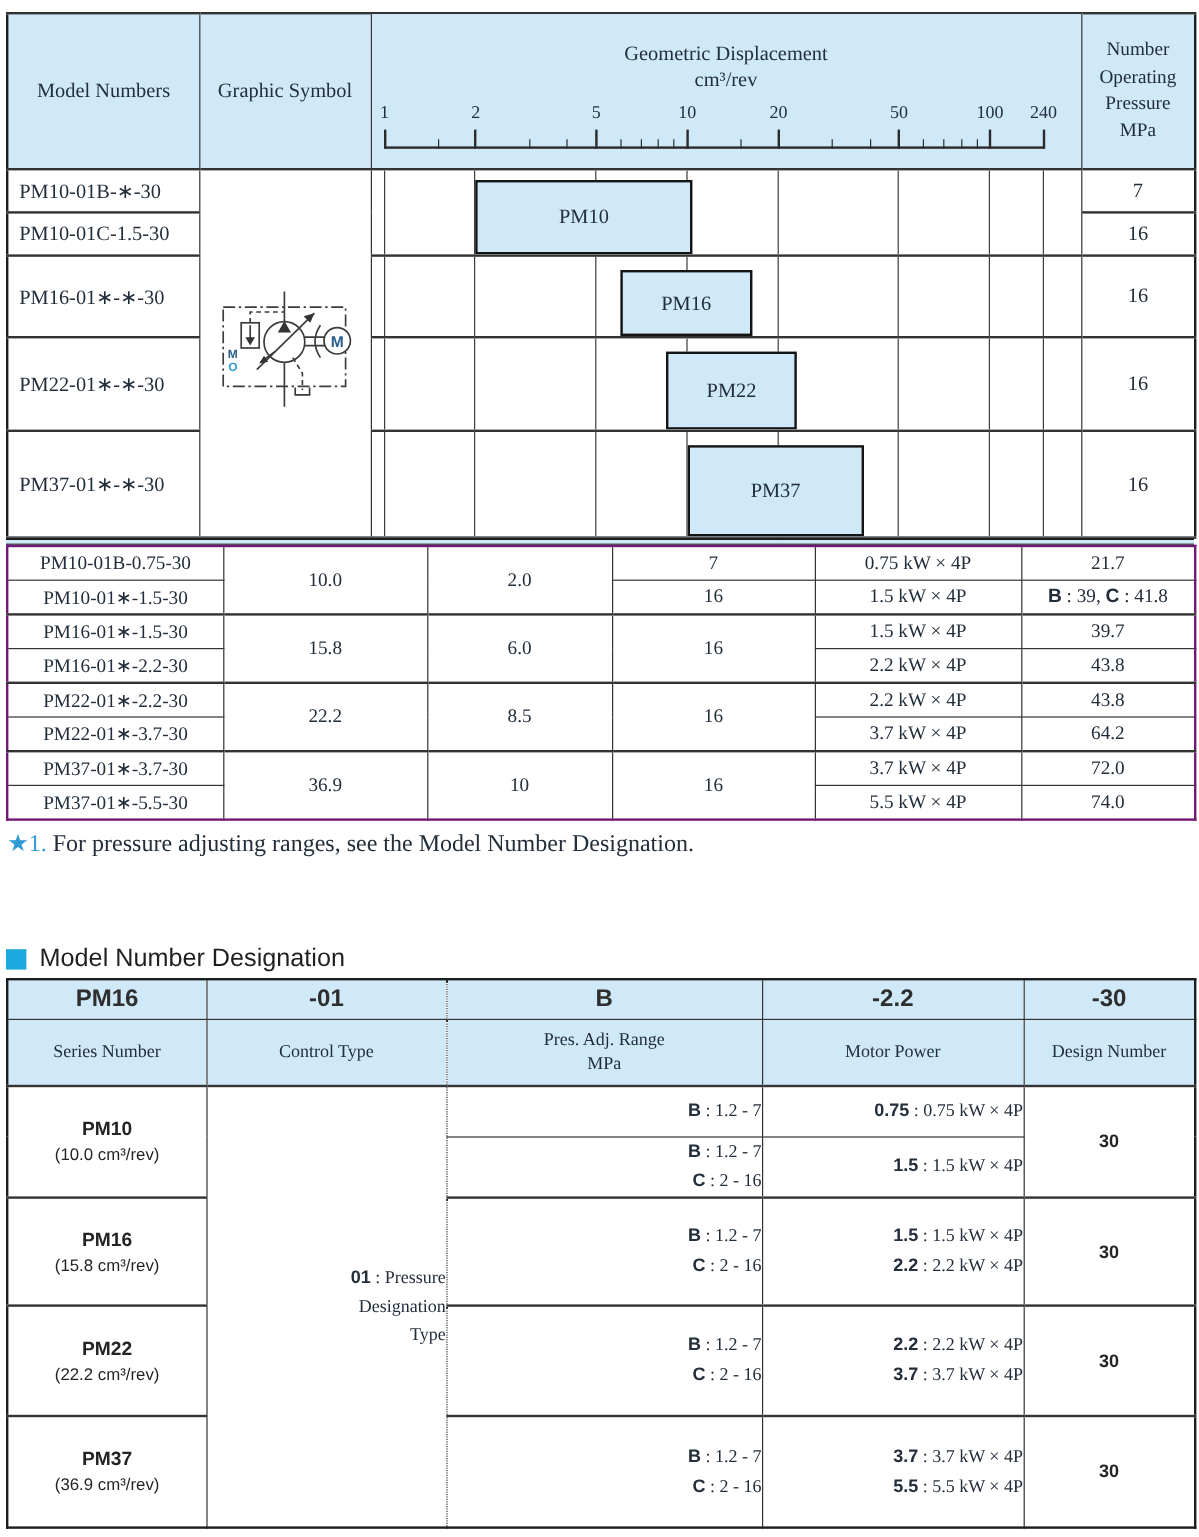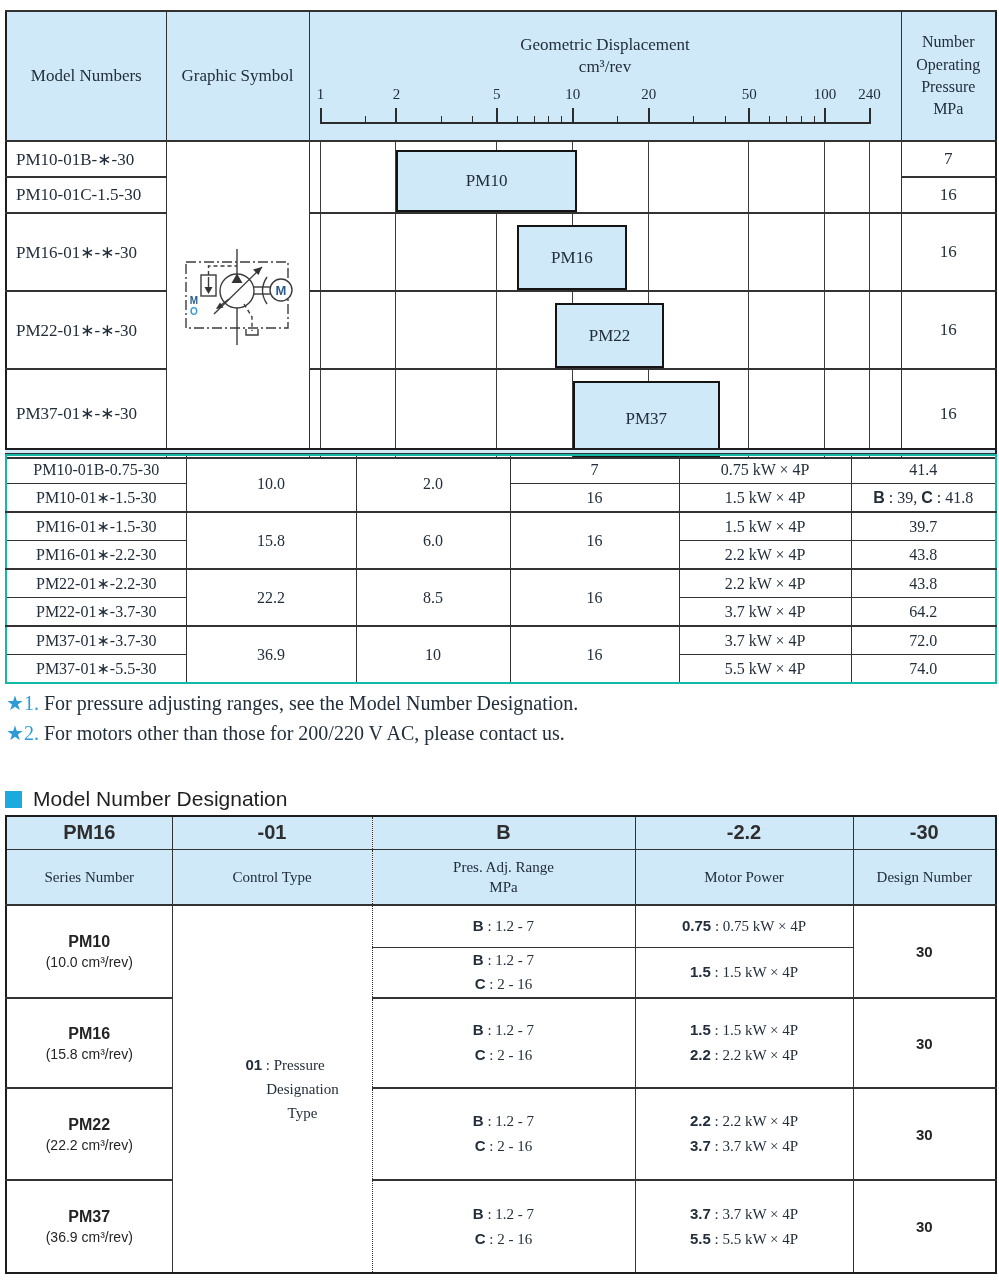--- a/index.html
+++ b/index.html
@@ -25,21 +25,21 @@
   .chart-title{position:absolute;left:0;right:0;top:22px;text-align:center;font-size:17px;line-height:1.3;}
   .tick-label{position:absolute;top:74px;width:44px;margin-left:-22px;text-align:center;font-size:15px;}
   .tick-major{position:absolute;top:96px;height:16px;width:2px;margin-left:-1px;background:#2c2c2c;}
   .tick-minor{position:absolute;top:104px;height:8px;width:1px;background:#2c2c2c;}
   .ruler-line{position:absolute;top:110px;height:2px;background:#2c2c2c;}
   .pres-head div{font-size:16px;line-height:1.4;text-align:center;}
 
   
   #mid-strip{left:5px;top:448px;width:990px;height:3px;background:#cfe9f8;
              border-top:2px solid #1d1d1d;border-bottom:1px solid #333;}
-  #mid-table{left:5px;top:454px;width:990px;position:absolute;border:2px solid #14b8a6;}
+  #mid-table{left:5px;top:454px;width:990px;position:absolute;border:2px solid #701a75;}
   #mid-table td{border:1px solid #333;font-size:16px;text-align:center;height:27px;}
   #mid-table tr.g td{border-top-width:2px;}
   .bseg{font-family:"Liberation Sans",sans-serif;font-weight:bold;}
 
   
   #notes{left:6px;top:688px;font-size:20px;line-height:1.5;}
   .note-marker{color:#2e9bd6;}
 
   
   #section-head{left:5px;top:787px;display:flex;align-items:center;gap:11px;
@@ -52,21 +52,21 @@
   #des-table th{background:#cfe9f8;font-weight:normal;}
   #des-table tr.code th{font-family:"Liberation Sans",sans-serif;font-weight:bold;
                         font-size:20px;color:#2e2e2e;text-align:center;}
   #des-table tr.lbl th{font-size:15px;text-align:center;line-height:1.35;border-bottom-width:2px;}
   #des-table td{font-size:15px;text-align:center;}
   #des-table tr.g td{border-top-width:2px;}
   .dot-l{border-left:1px dotted #333 !important;}
   .dot-r{border-right:1px dotted #333 !important;}
   .series-name{font-family:"Liberation Sans",sans-serif;font-weight:bold;font-size:16px;color:#242424;}
   .series-disp{font-family:"Liberation Sans",sans-serif;font-size:14px;color:#242424;margin-top:3px;}
-  .line{line-height:1.65;}
+  .line{line-height:1.65;text-align:right;}
   td.ctl{text-align:left;padding-left:26px;}
   td.ctl .line{line-height:1.6;}
   td.ctl .line.ind{padding-left:35px;}
   .design-num{font-family:"Liberation Sans",sans-serif;font-weight:bold;font-size:16px;color:#242424;}
 </style>
 </head>
 <body>
 
 <div class="abs" id="top-wrap">
 <table id="top-table">
@@ -163,21 +163,21 @@
             <div class="grid-line" style="left: 514.6px;"></div>
             <div class="grid-line" style="left: 559.028px;"></div>
             <div class="range-bar" style="left: 86.9499px; width: 176.35px; top: 8px; bottom: 0px;">PM10</div>
           </td>
     <td class="pres">7</td>
   </tr>
   <tr style="height:36px">
     <td class="model">PM10-01C-1.5-30</td>
     <td class="pres">16</td>
   </tr>
-  <tr style="height:78px">
+  <tr style="height:68px">
     <td class="model">PM16-01∗-∗-30</td>
     <td class="chartcell" id="cc1">
             <div class="grid-line" style="left: 10px;"></div>
             <div class="grid-line" style="left: 85.9499px;"></div>
             <div class="grid-line" style="left: 186.35px;"></div>
             <div class="grid-line" style="left: 262.3px;"></div>
             <div class="grid-line" style="left: 338.25px;"></div>
             <div class="grid-line" style="left: 438.65px;"></div>
             <div class="grid-line" style="left: 514.6px;"></div>
             <div class="grid-line" style="left: 559.028px;"></div>
@@ -229,21 +229,21 @@
       <col style="width:172px">
       <col style="width:145px">
     </colgroup>
   <tbody>
       <tr>
     <td>PM10-01B-0.75-30</td>
     <td rowspan="2">10.0</td>
     <td rowspan="2">2.0</td>
     <td>7</td>
     <td>0.75 kW × 4P</td>
-    <td><span>41.4</span></td>
+    <td><span>21.7</span></td>
   </tr>
   <tr>
     <td>PM10-01∗-1.5-30</td>
     <td>16</td>
     <td>1.5 kW × 4P</td>
     <td><span class="bseg">B</span><span> : 39,  </span><span class="bseg">C</span><span> : 41.8</span></td>
   </tr>
   <tr class="g">
     <td>PM16-01∗-1.5-30</td>
     <td rowspan="2">15.8</td>
@@ -281,21 +281,20 @@
   <tr>
     <td>PM37-01∗-5.5-30</td>
     <td>5.5 kW × 4P</td>
     <td><span>74.0</span></td>
   </tr>
 </tbody>
   </table>
 
 <div class="abs" id="notes">
   <div><span class="note-marker">★1.</span><span> For pressure adjusting ranges, see the Model Number Designation.</span></div>
-  <div><span class="note-marker">★2.</span><span> For motors other than those for 200/220 V AC, please contact us.</span></div>
 </div>
 
 <div class="abs" id="section-head">
   <span class="sq"></span>
   <span>Model Number Designation</span>
 </div>
 
 <table class="abs" id="des-table">
   <colgroup>
       <col style="width:166px">

